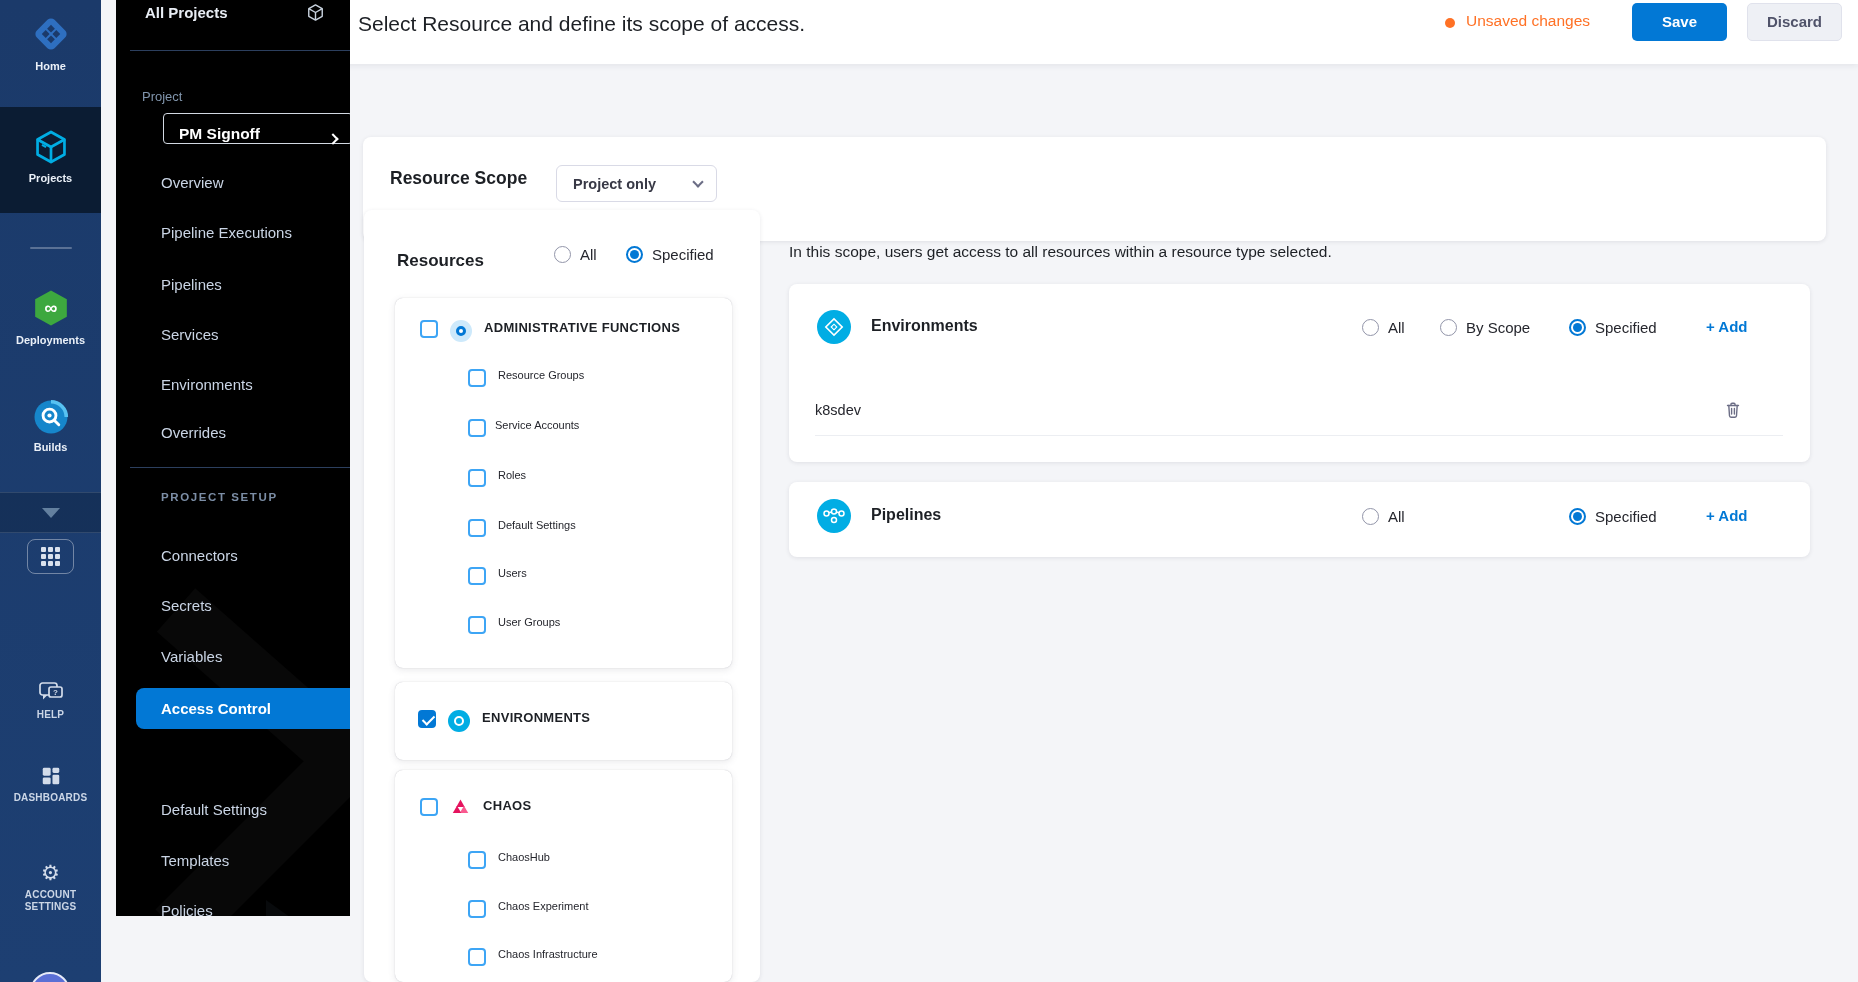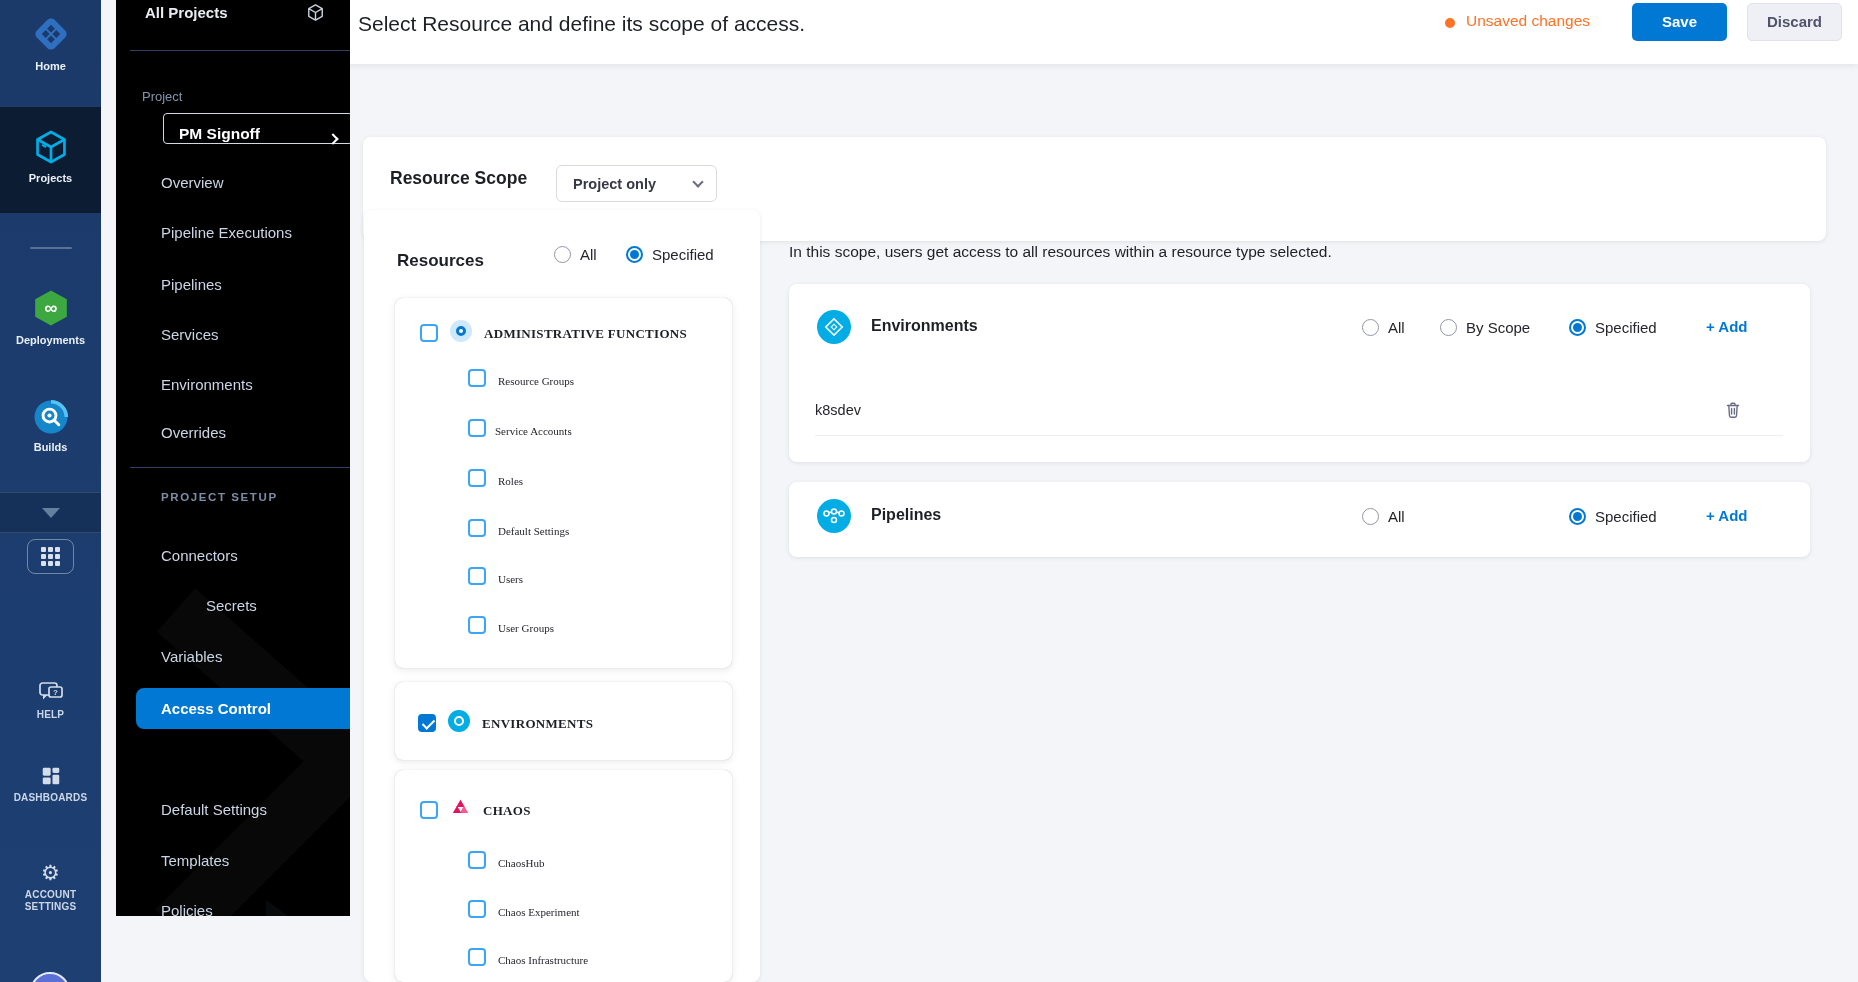--- a/index.html
+++ b/index.html
@@ -55,21 +55,21 @@
 
   
   #res-panel { left:29px; top:210px; width:396px; height:772px; overflow:hidden; }
   .res-title { position:absolute; left:33px; top:41px; font-size:17px; font-weight:700; color:#1D2025; }
   .opt { position:absolute; display:flex; align-items:center; gap:9px; font-size:15px; color:#25262D; cursor:pointer; white-space:nowrap; }
   .radio { width:17px; height:17px; border:1.5px solid #9295A9; border-radius:50%; background:#fff; flex:0 0 auto; }
   .radio.sel { border:2px solid #0278D5; position:relative; }
   .radio.sel::after { content:""; position:absolute; inset:2px; background:#0278D5; border-radius:50%; }
 
   .group-card { position:absolute; left:31px; width:337px; background:#fff; border-radius:8px; box-shadow:0 0 1px rgba(40,41,61,.30), 0 2px 7px rgba(96,97,112,.14); }
-  .grp-row { position:absolute; display:flex; align-items:flex-end; gap:12px;font-family:Liberation Serif, serif; }
+  .grp-row { position:absolute; display:flex; align-items:flex-start; gap:12px; }
   .grp-title { font-size:13px; font-weight:700; color:#1D2025; letter-spacing:.3px; }
   .cb { width:18px; height:18px; border:2px solid #3DA5F5; border-radius:4px; background:#fff; position:relative; flex:0 0 auto; cursor:pointer; }
   .cb.checked { background:#0278D5; border-color:#0278D5; }
   .cb.checked::after { content:""; position:absolute; left:4.5px; top:0.5px; width:5px; height:10px; border:solid #fff; border-width:0 2.5px 2.5px 0; transform:rotate(45deg); }
   .cb-label { font-size:11px; color:#25262D; }
   .grp-ico { width:22px; height:22px; border-radius:50%; flex:0 0 auto; display:flex; align-items:center; justify-content:center; }
   .grp-ico.admin { background:#CDE9FB; }
   .grp-ico.admin i { width:10px; height:10px; border:3px solid #0278D5; border-radius:50%; background:#fff; }
   .grp-ico.envs { background:#01ADE4; }
   .grp-ico.envs i { width:10px; height:10px; border:2.5px solid #fff; border-radius:50%; }
@@ -192,21 +192,21 @@
     </div>
     <div class="nav-item" style="top:163px;">Overview</div>
     <div class="nav-item" style="top:213px;">Pipeline Executions</div>
     <div class="nav-item" style="top:265px;">Pipelines</div>
     <div class="nav-item" style="top:315px;">Services</div>
     <div class="nav-item" style="top:365px;">Environments</div>
     <div class="nav-item" style="top:413px;">Overrides</div>
     <div class="nav-divider" style="top:467px;"></div>
     <div class="setup-label">PROJECT SETUP</div>
     <div class="nav-item" style="top:536px;">Connectors</div>
-    <div class="nav-item" style="top:586px;margin-left:45px;">Secrets</div>
+    <div class="nav-item" style="top:586px;">Secrets</div>
     <div class="nav-item" style="top:637px;">Variables</div>
     <div class="nav-item active" style="top:688px;">Access Control</div>
     <div class="nav-item" style="top:790px;">Default Settings</div>
     <div class="nav-item" style="top:841px;">Templates</div>
     <div class="nav-item" style="top:891px;">Policies</div>
     <div class="nav-item" style="top:942px;">File Store</div>
   </div>
 
   <div id="main">
     <div id="topbar">

